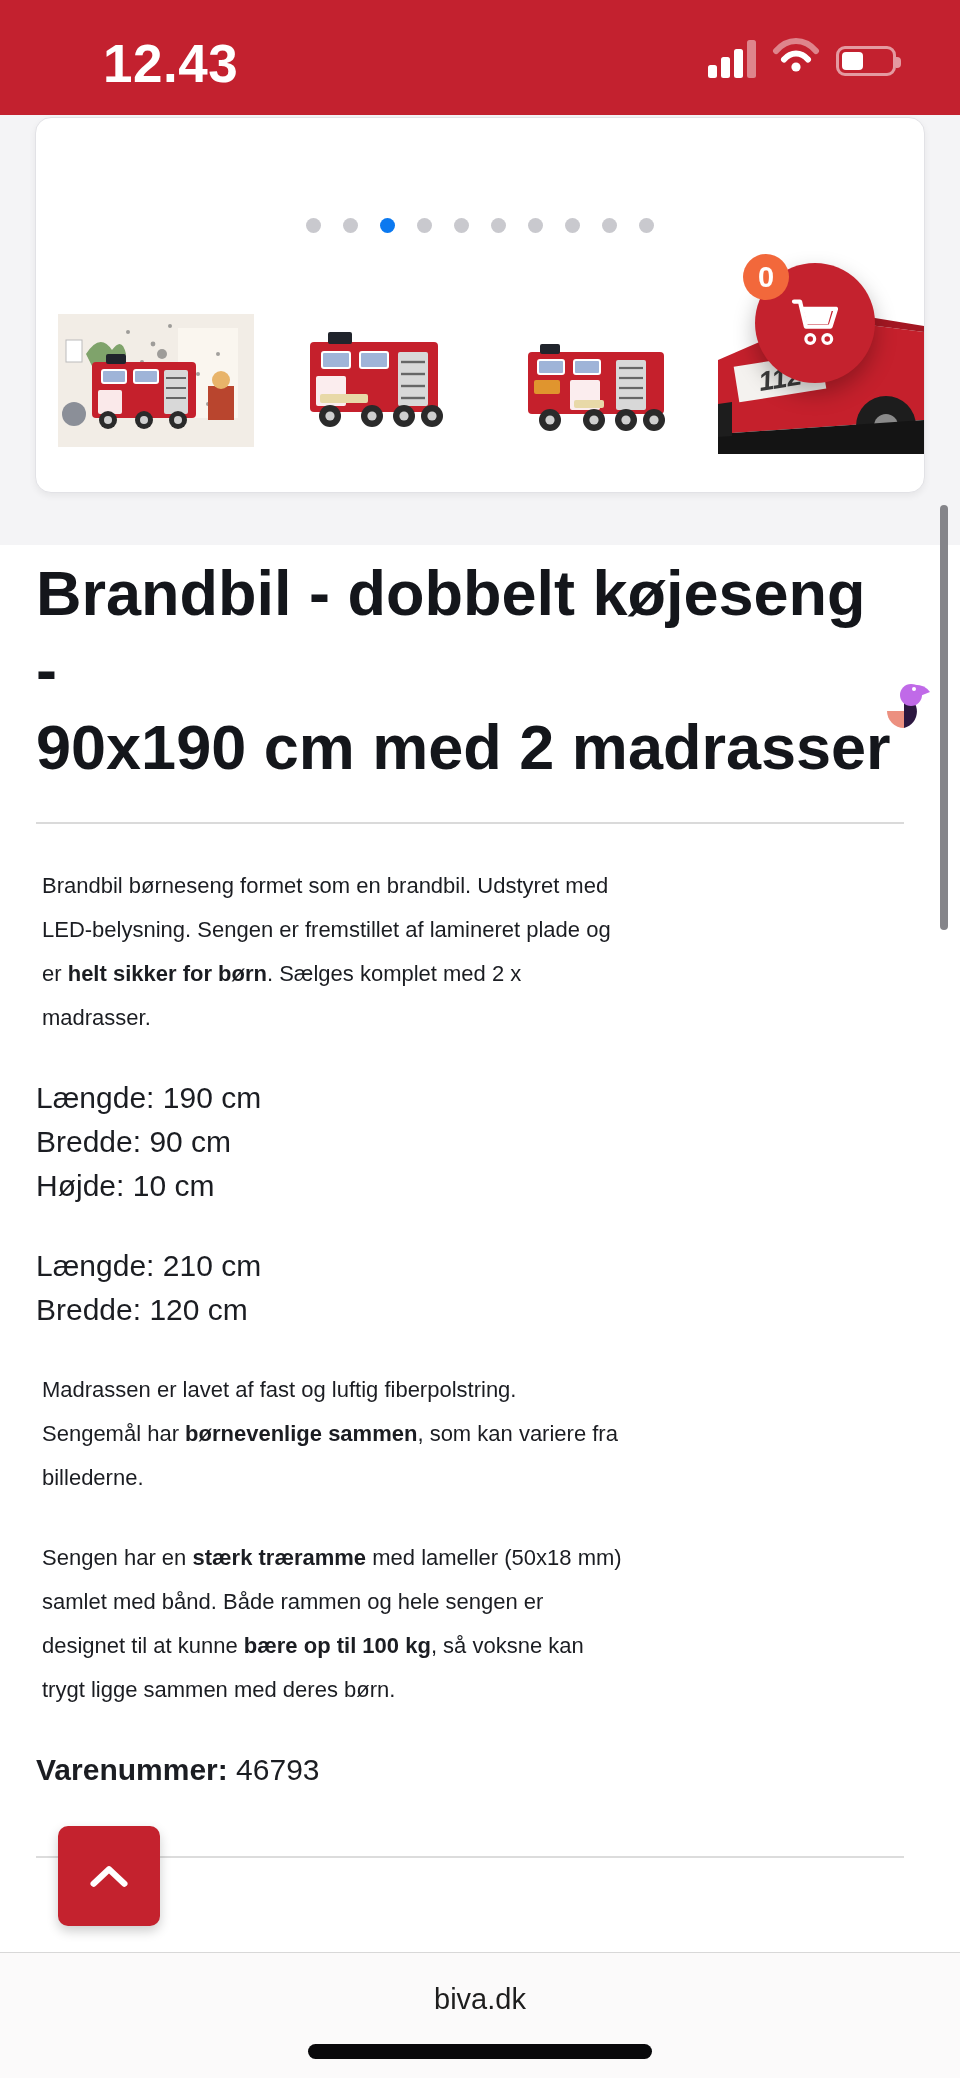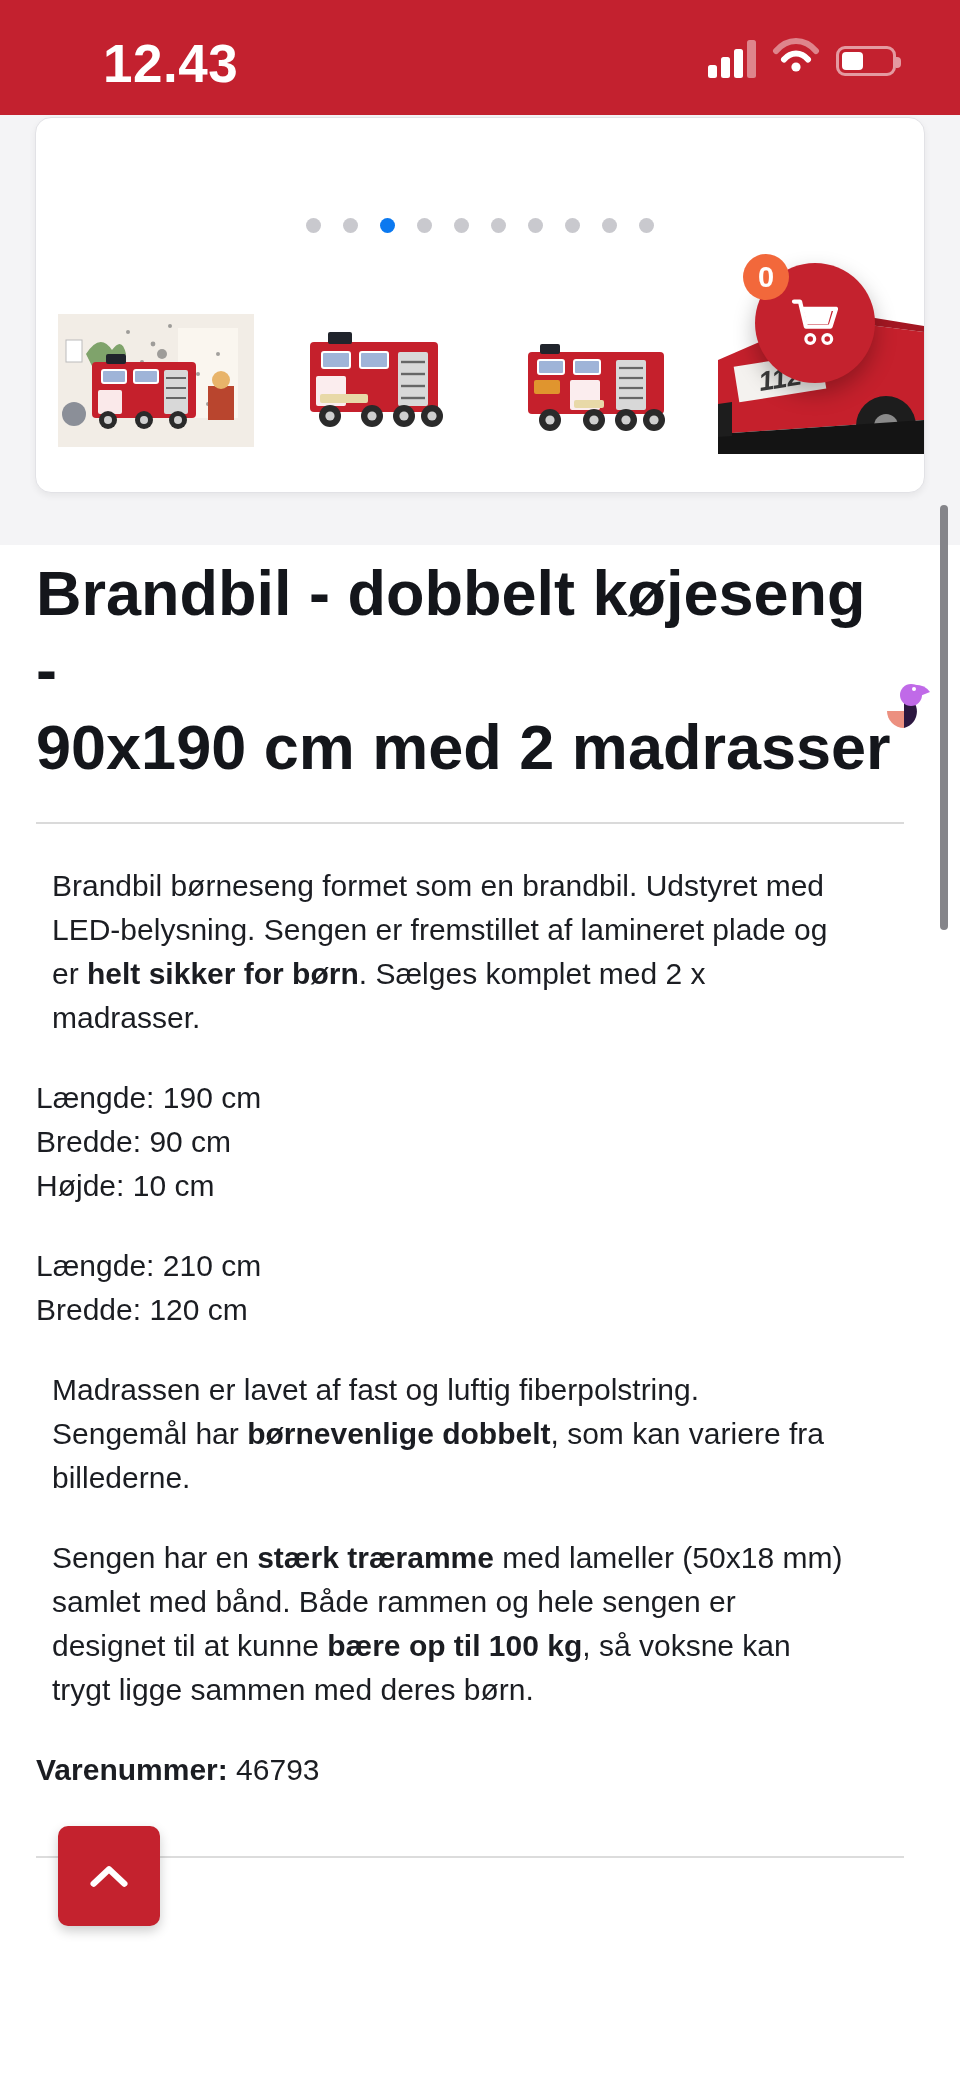--- a/index.html
+++ b/index.html
@@ -49,21 +49,21 @@
     display:flex;align-items:center;justify-content:center;border:none;cursor:pointer;}
   .cart-badge{position:absolute;left:-12px;top:-9px;width:46px;height:46px;border-radius:50%;
     background:var(--badge-orange);color:#fff;font-size:29px;font-weight:700;
     display:flex;align-items:center;justify-content:center;}
 
   
   .content{position:absolute;top:545px;left:0;width:960px;background:#fff;padding:0 36px;}
   .page-title{font-size:63px;line-height:1.22;font-weight:700;color:#14161b;margin-top:10px;max-width:860px;}
   .divider{border:none;border-top:2px solid #dadada;margin:36px 20px 0 0;}
   .chat-widget{position:absolute;right:28px;top:136px;width:60px;height:62px;background:none;border:none;cursor:pointer;z-index:3;}
-  p.body-text{font-size:30px;line-height:44px;color:var(--text-dark);margin:40px 16px 0;max-width:888px;}
+  p.body-text{font-size:22px;line-height:44px;color:var(--text-dark);margin:40px 6px 0;max-width:888px;}
   .spec{font-size:30px;line-height:44px;color:var(--text-dark);margin:36px 0 0;}
   .spec .spec-title{font-weight:700;}
   .sku{font-size:30px;line-height:44px;color:var(--text-dark);margin:36px 0 0;}
   .sku .sku-label{font-weight:700;}
 
   .scrolltop-zone{position:relative;height:170px;margin-top:34px;}
   .scrolltop-divider{position:absolute;left:0;right:20px;top:30px;border:none;border-top:2px solid #dcdcdc;z-index:1;}
   .scroll-top{position:absolute;left:22px;top:0;width:102px;height:100px;background:var(--accent-red);
     border:none;border-radius:10px;box-shadow:0 5px 12px rgba(0,0,0,.2);z-index:2;
     display:flex;align-items:center;justify-content:center;cursor:pointer;}
@@ -262,35 +262,39 @@
       <div>Længde: 190 cm</div>
       <div>Bredde: 90 cm</div>
       <div>Højde: 10 cm</div>
     </div>
 
     <div class="spec">
       <div>Længde: 210 cm</div>
       <div>Bredde: 120 cm</div>
     </div>
 
-    <p class="body-text" style="margin-top:36px"><span>Madrassen er lavet af fast og luftig fiberpolstring.</span><br><span>Sengemål har </span><span style="font-weight: 700;">børnevenlige dobbelt</span><span>, som kan variere fra</span><br><span>billederne.</span></p>
+    <p class="body-text" style="margin-top:36px"><span>Madrassen er lavet af fast og luftig fiberpolstring.</span><br><span>Sengemål har </span><span style="font-weight: 700;">børnevenlige sammen</span><span>, som kan variere fra</span><br><span>billederne.</span></p>
 
     <p class="body-text" style="margin-top:36px"><span>Sengen har en </span><span style="font-weight: 700;">stærk træramme</span><span> med lameller (50x18 mm)</span><br><span>samlet med bånd. Både rammen og hele sengen er</span><br><span>designet til at kunne </span><span style="font-weight: 700;">bære op til 100 kg</span><span>, så voksne kan</span><br><span>trygt ligge sammen med deres børn.</span></p>
 
     <div class="sku">
       <span class="sku-label">Varenummer:</span>
       <span>46793</span>
     </div>
 
     <div class="scrolltop-zone">
       <hr class="scrolltop-divider">
       <button class="scroll-top">
         <svg width="42" height="24" viewBox="0 0 24 14">
           <path d="M3 11.5 L12 3 L21 11.5" stroke="#fff" stroke-width="3.6" fill="none" stroke-linecap="round" stroke-linejoin="round"></path>
         </svg>
       </button>
     </div>
   </div>
 
+  <div class="bottom-bar">
+    <button class="site-label">biva.dk</button>
+    <div class="home-indicator"></div>
+  </div>
 
   <div class="scrollbar-thumb"></div>
 
 </div>
 
 </body></html>

